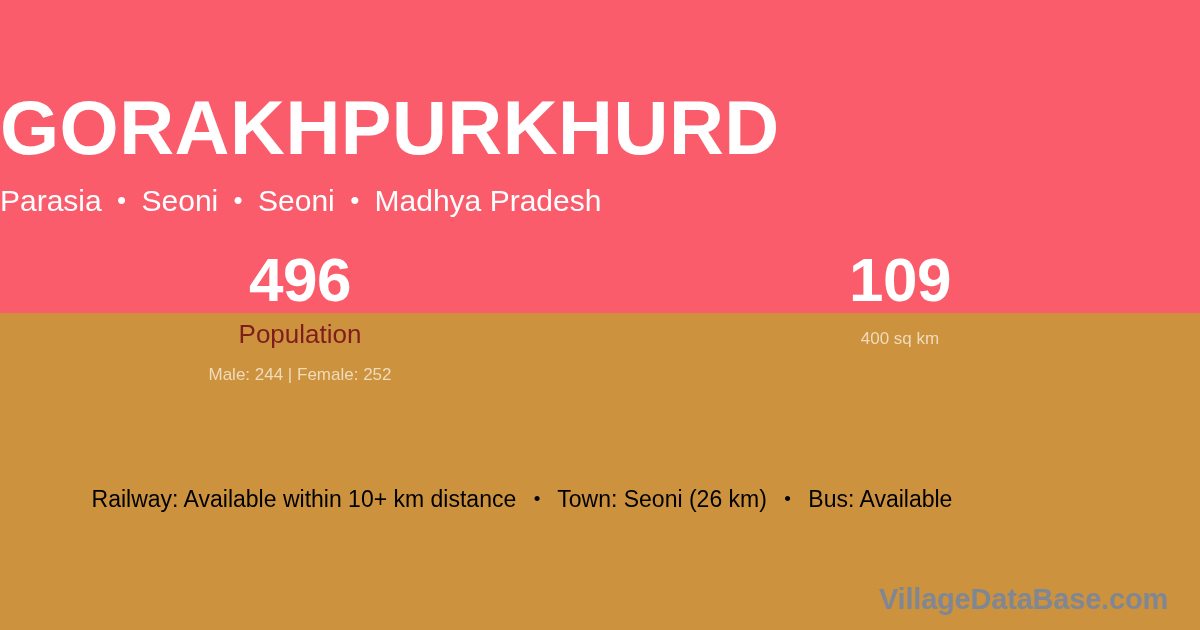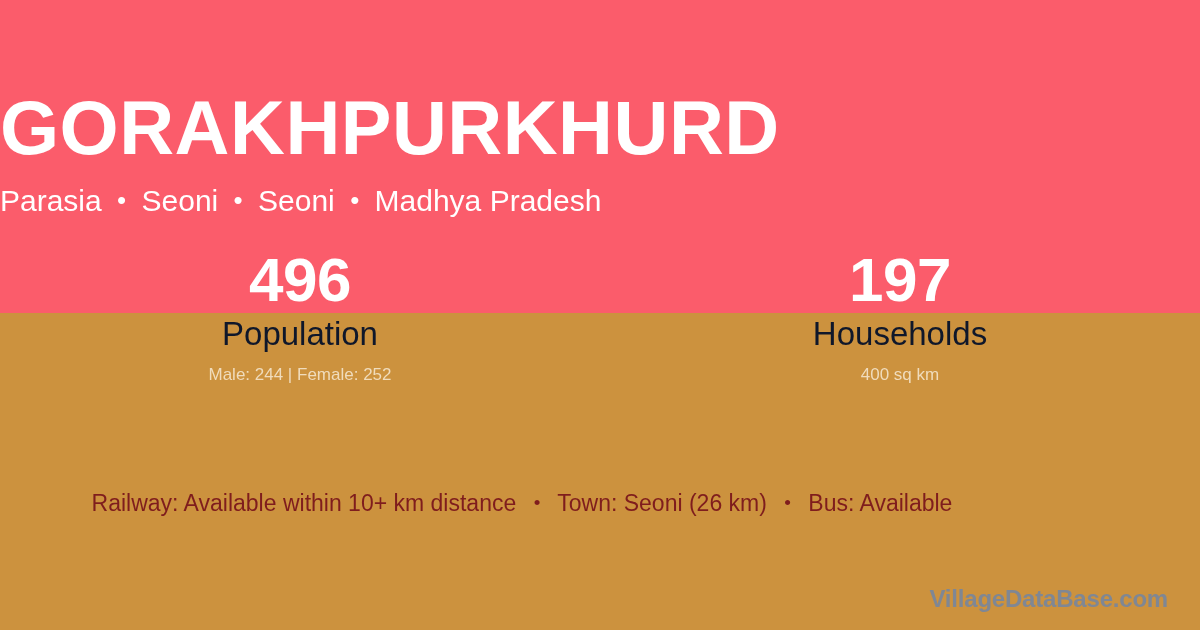--- a/index.html
+++ b/index.html
@@ -84,58 +84,58 @@
   .stat-value {
     font-size: 62px;
     line-height: 68px;
     font-weight: 700;
     color: #FFFFFF;
     letter-spacing: -0.5px;
     white-space: nowrap;
   }
   .stat-label {
     margin-top: 4px;
-    font-size: 33px;
+    font-size: 26px;
     line-height: 32px;
     font-weight: 400;
-    color: #0f172a;
+    color: #7f1d1d;
     white-space: nowrap;
   }
   .stat-detail {
     margin-top: 14px;
     font-size: 17px;
     line-height: 22px;
     font-weight: 400;
     color: #F0DCBC;
     white-space: nowrap;
   }
   
   .amenities {
     position: absolute;
     left: 0;
     top: 483px;
     width: 1044px;
     text-align: center;
     font-size: 23px;
-    line-height: 40px;
+    line-height: 32px;
     font-weight: 400;
-    color: #7f1d1d;
+    color: #000000;
     white-space: nowrap;
   }
   .amenities .sep {
     padding: 0 11px;
     font-size: 19px;
     vertical-align: 2px;
   }
   
   .brand {
     position: absolute;
     right: 32px;
     bottom: 16px;
-    font-size: 24px;
+    font-size: 29px;
     line-height: 30px;
     font-weight: 700;
     color: #7F8794;
     letter-spacing: -0.2px;
     white-space: nowrap;
     margin-top: 12px;
   }
 </style>
 </head>
 <body>
@@ -161,22 +161,21 @@
 
     <div id="stats">
 
       <div class="stat">
         <div class="stat-value">496</div>
         <div class="stat-label">Population</div>
         <div class="stat-detail">Male: 244 | Female: 252</div>
       </div>
 
       <div class="stat">
-        <div class="stat-value">197</div>
-        <div class="stat-label">Households</div>
+        <div class="stat-value">109</div>
         <div class="stat-detail">400 sq km</div>
       </div>
 
 
     </div>
 
     <div class="amenities">
       <span>Railway: Available within 10+ km distance</span>
       <span class="sep">•</span>
       <span>Town: Seoni (26 km)</span>

